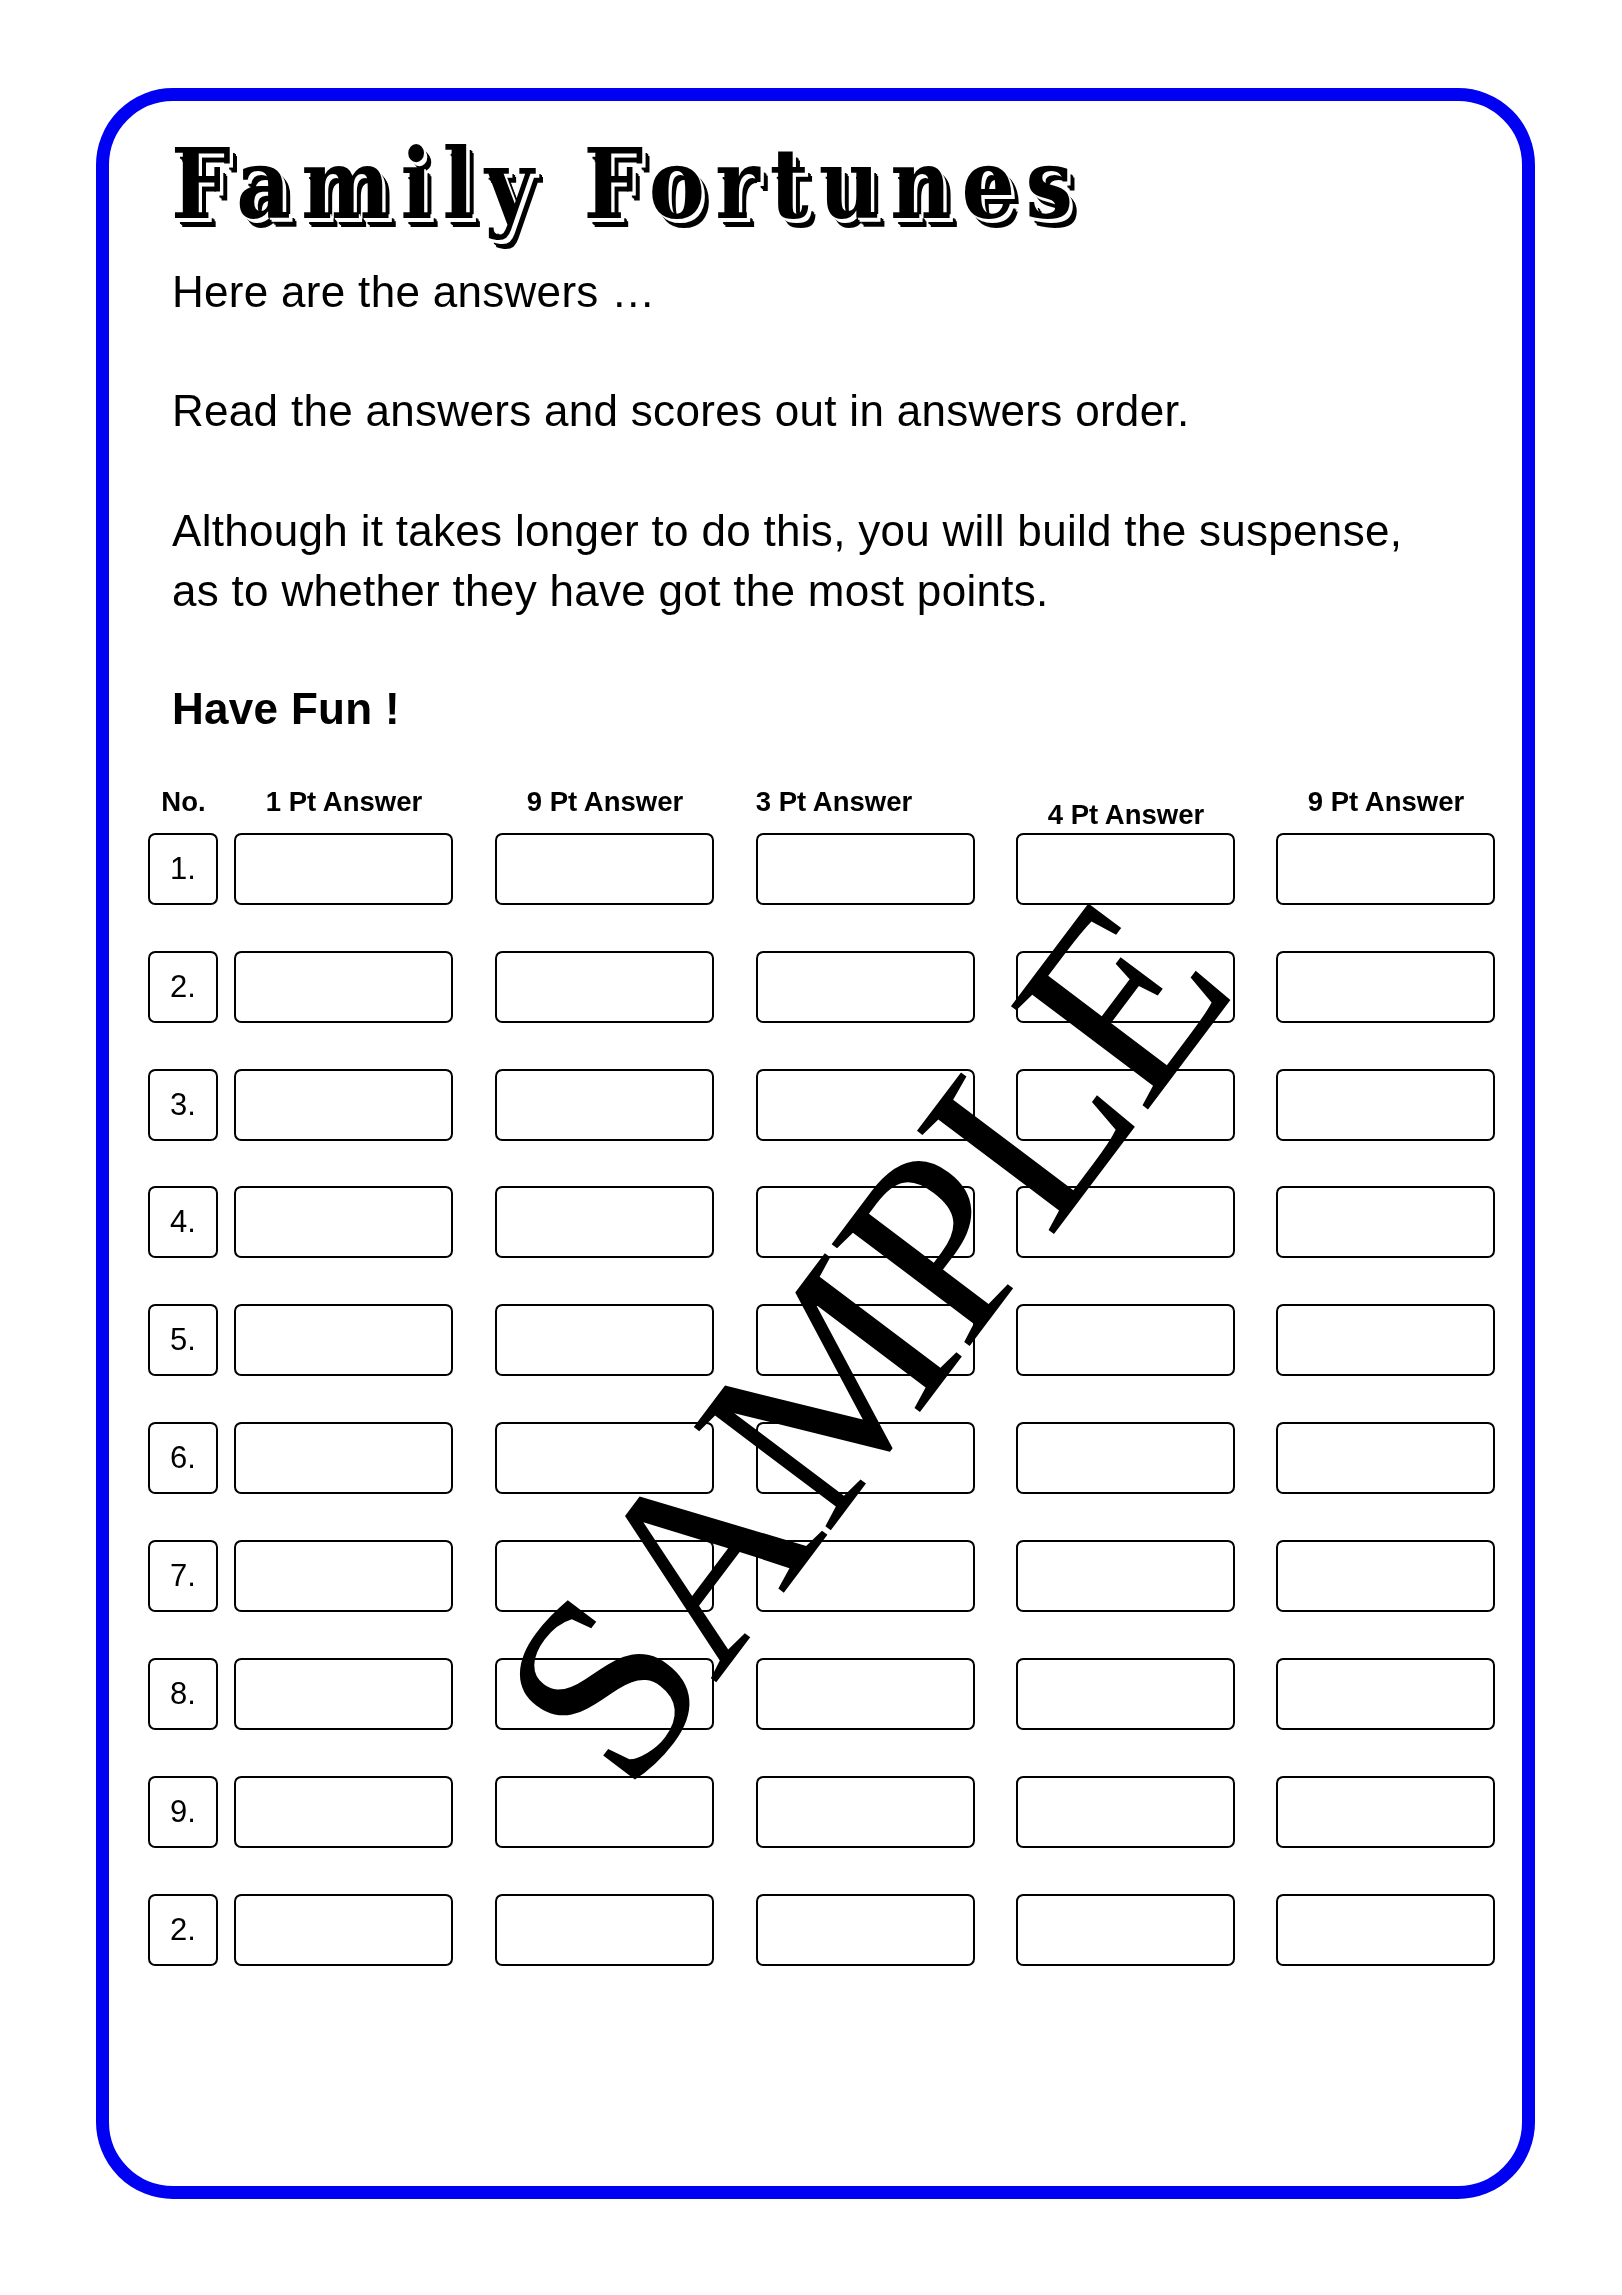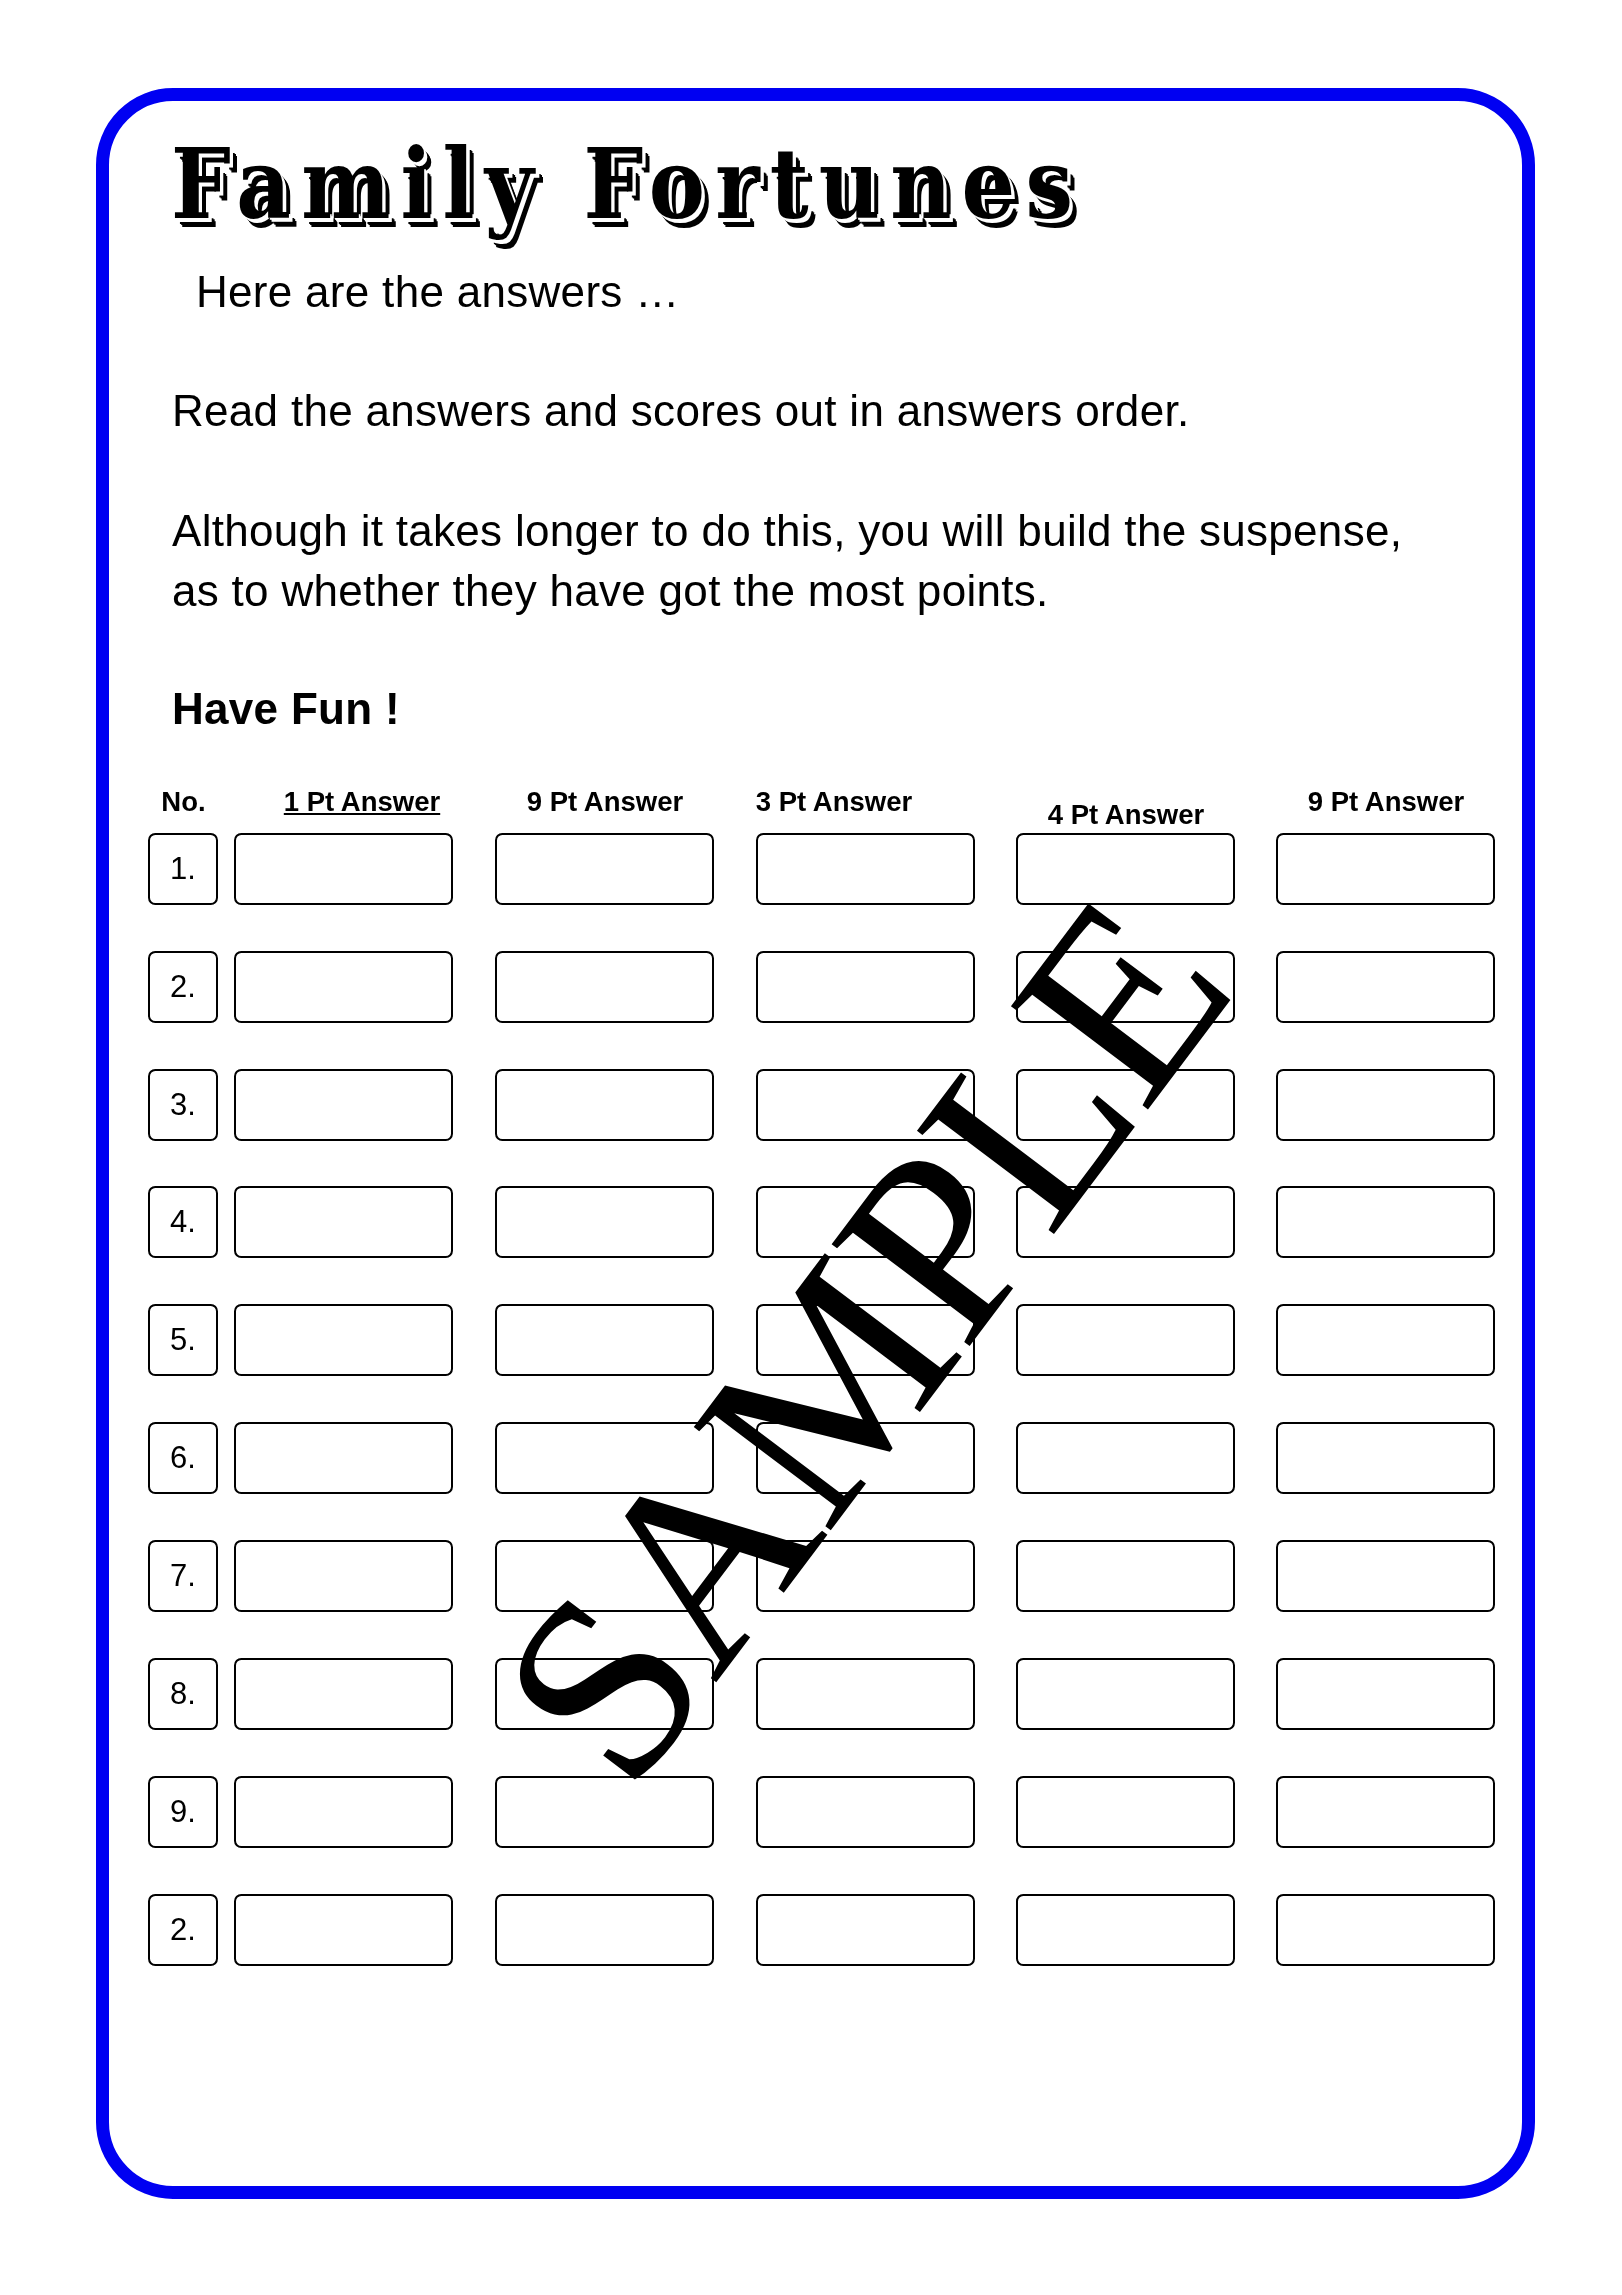--- a/index.html
+++ b/index.html
@@ -49,28 +49,28 @@
     white-space:nowrap;
   }
 </style>
 </head>
 <body>
 
 <div class="frame"></div>
 
 <div class="title">Family Fortunes</div>
 
-<div class="para" style="top:262px;margin-left:24px;">Here are the answers …</div>
+<div class="para" style="top:262px;">Here are the answers …</div>
 <div class="para" style="top:381px;">Read the answers and scores out in answers order.</div>
 <div class="para" style="top:501px;">Although it takes longer to do this, you will build the suspense,</div>
 <div class="para" style="top:561px;">as to whether they have got the most points.</div>
 <div class="para" style="top:679px;font-weight:bold;">Have Fun !</div>
 
 <div class="hdr" style="left:148px;width:71px;">No.</div>
-<div class="hdr" style="left:252px;width:220px;text-decoration:underline;">1 Pt Answer</div>
+<div class="hdr" style="left:234px;width:220px;">1 Pt Answer</div>
 <div class="hdr" style="left:495px;width:220px;">9 Pt Answer</div>
 <div class="hdr" style="left:724px;width:220px;">3 Pt Answer</div>
 <div class="hdr" style="left:1016px;width:220px;margin-top:13px;">4 Pt Answer</div>
 <div class="hdr" style="left:1276px;width:220px;">9 Pt Answer</div>
 
 <div class="row" style="top:833px;">
   <div class="numbox">1.</div>
   <div class="ansbox" style="left:234px;"></div>
   <div class="ansbox" style="left:495px;"></div>
   <div class="ansbox" style="left:756px;"></div>

